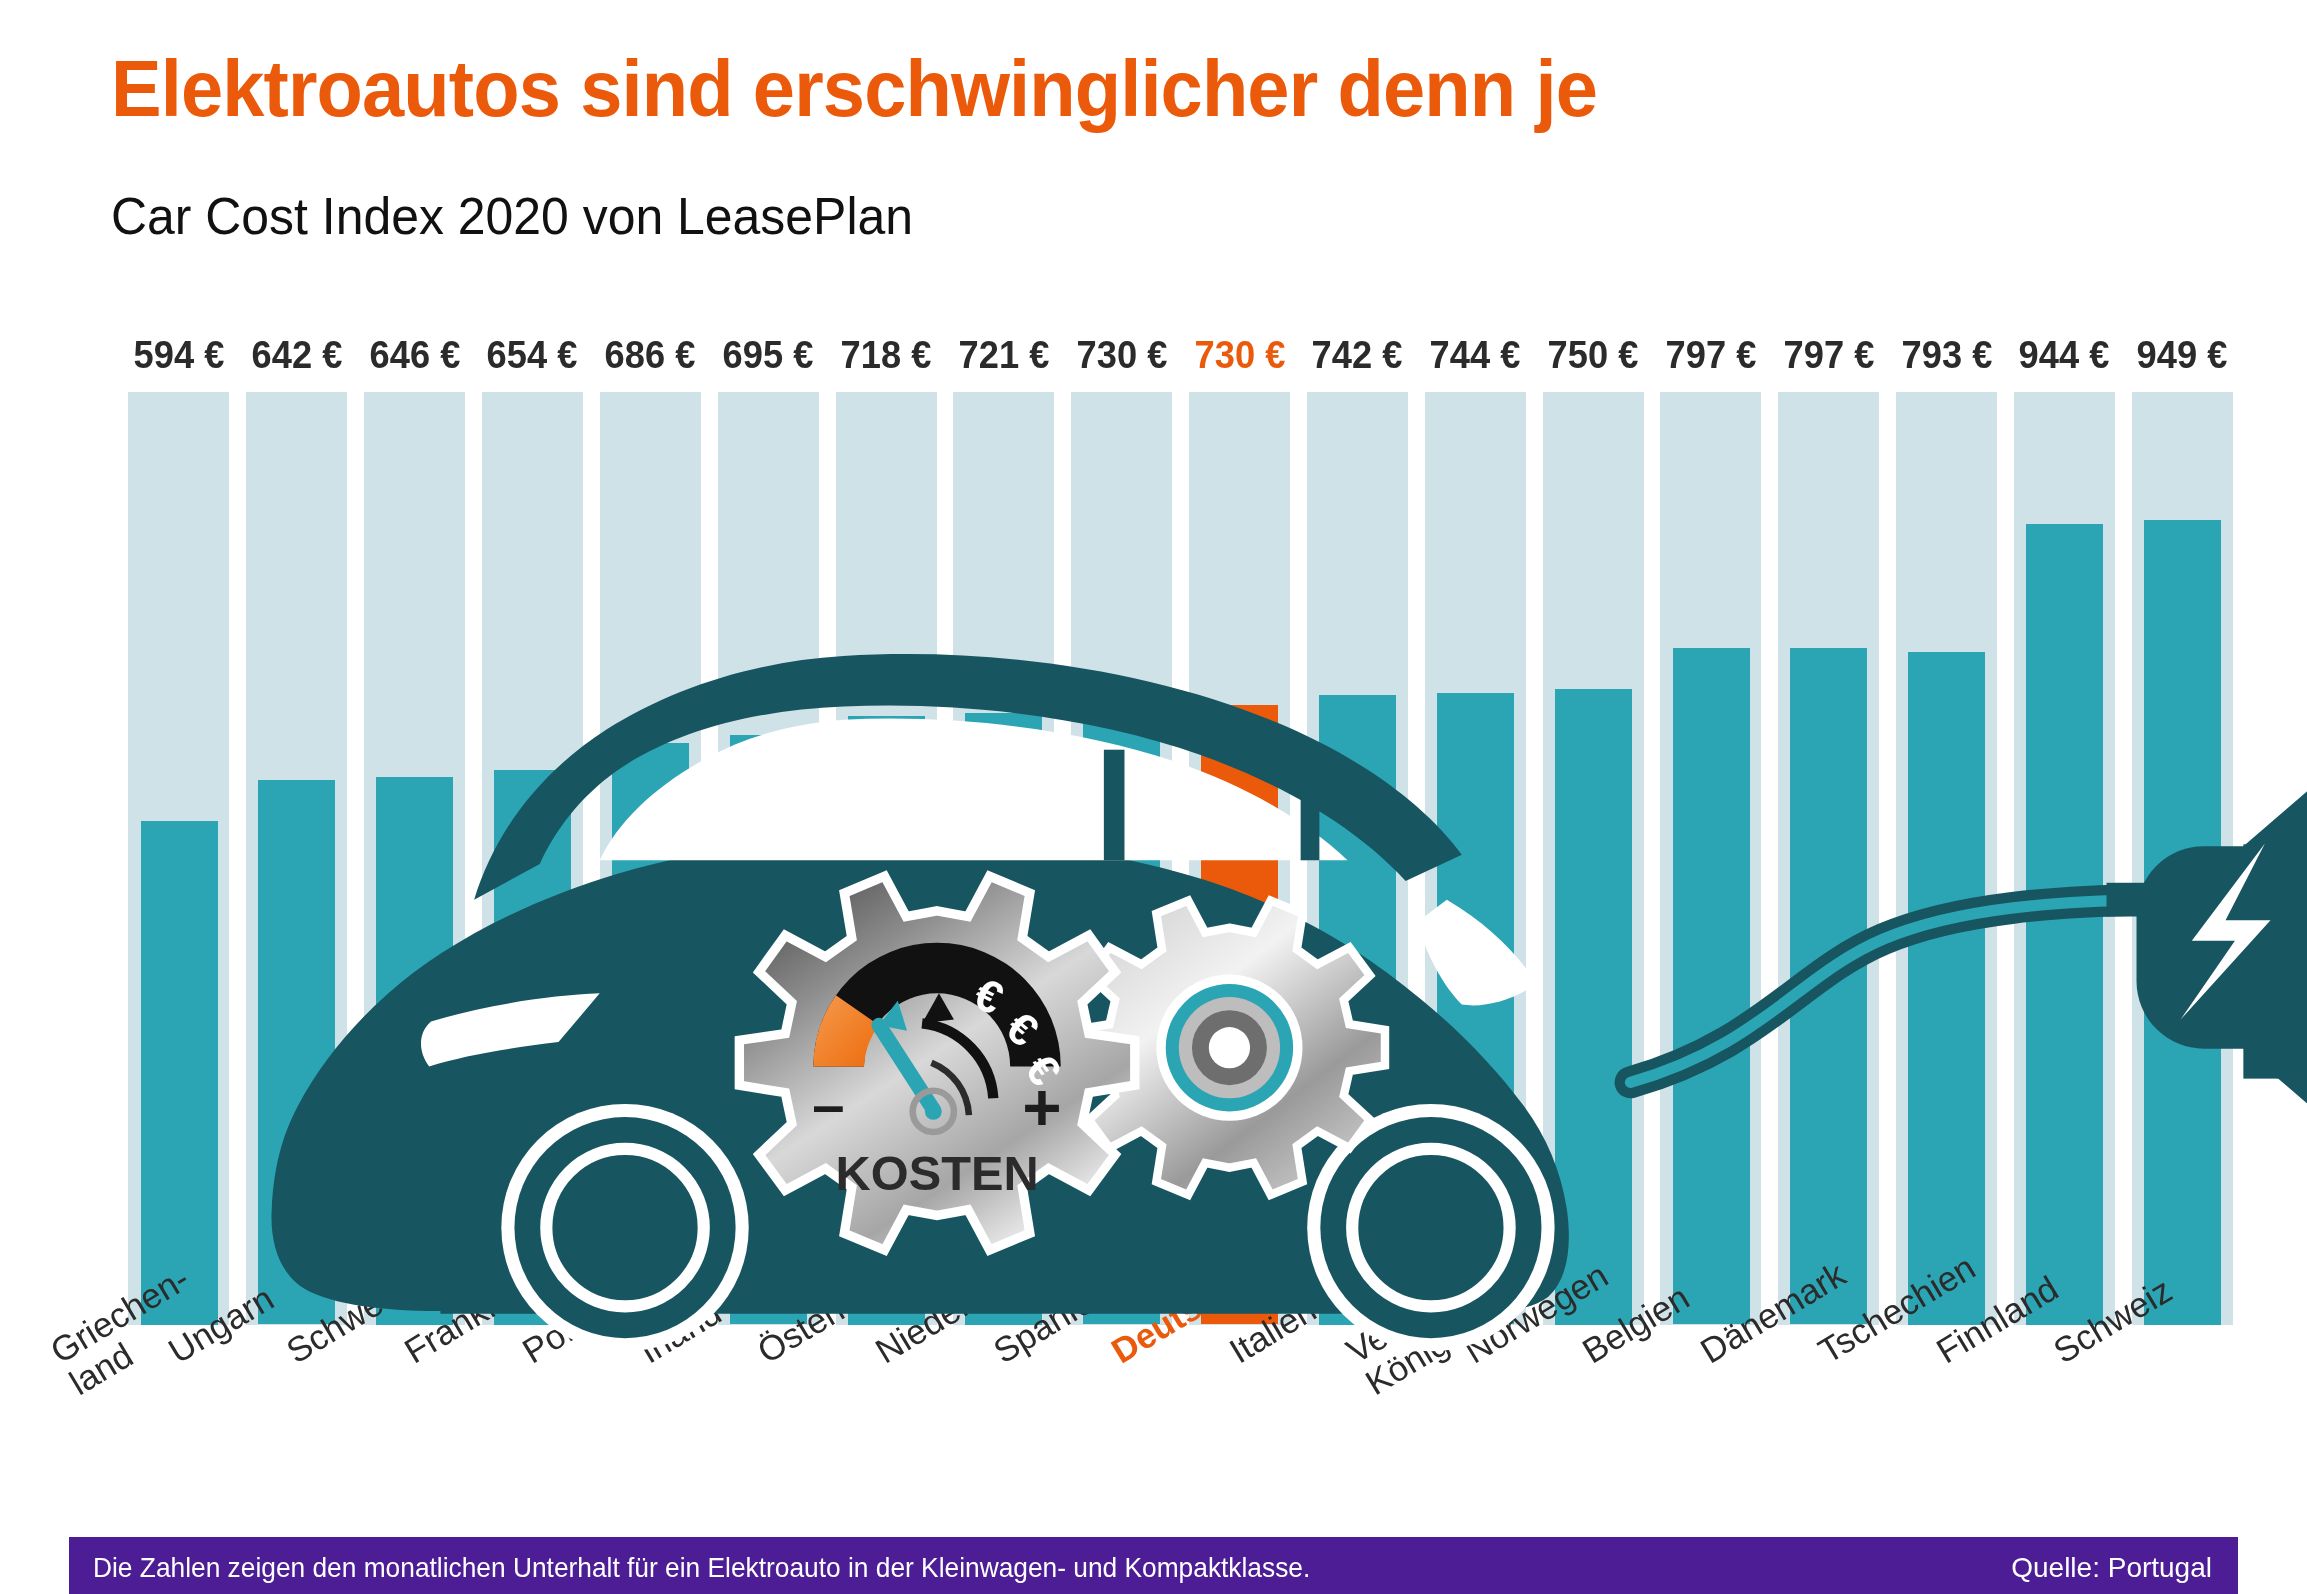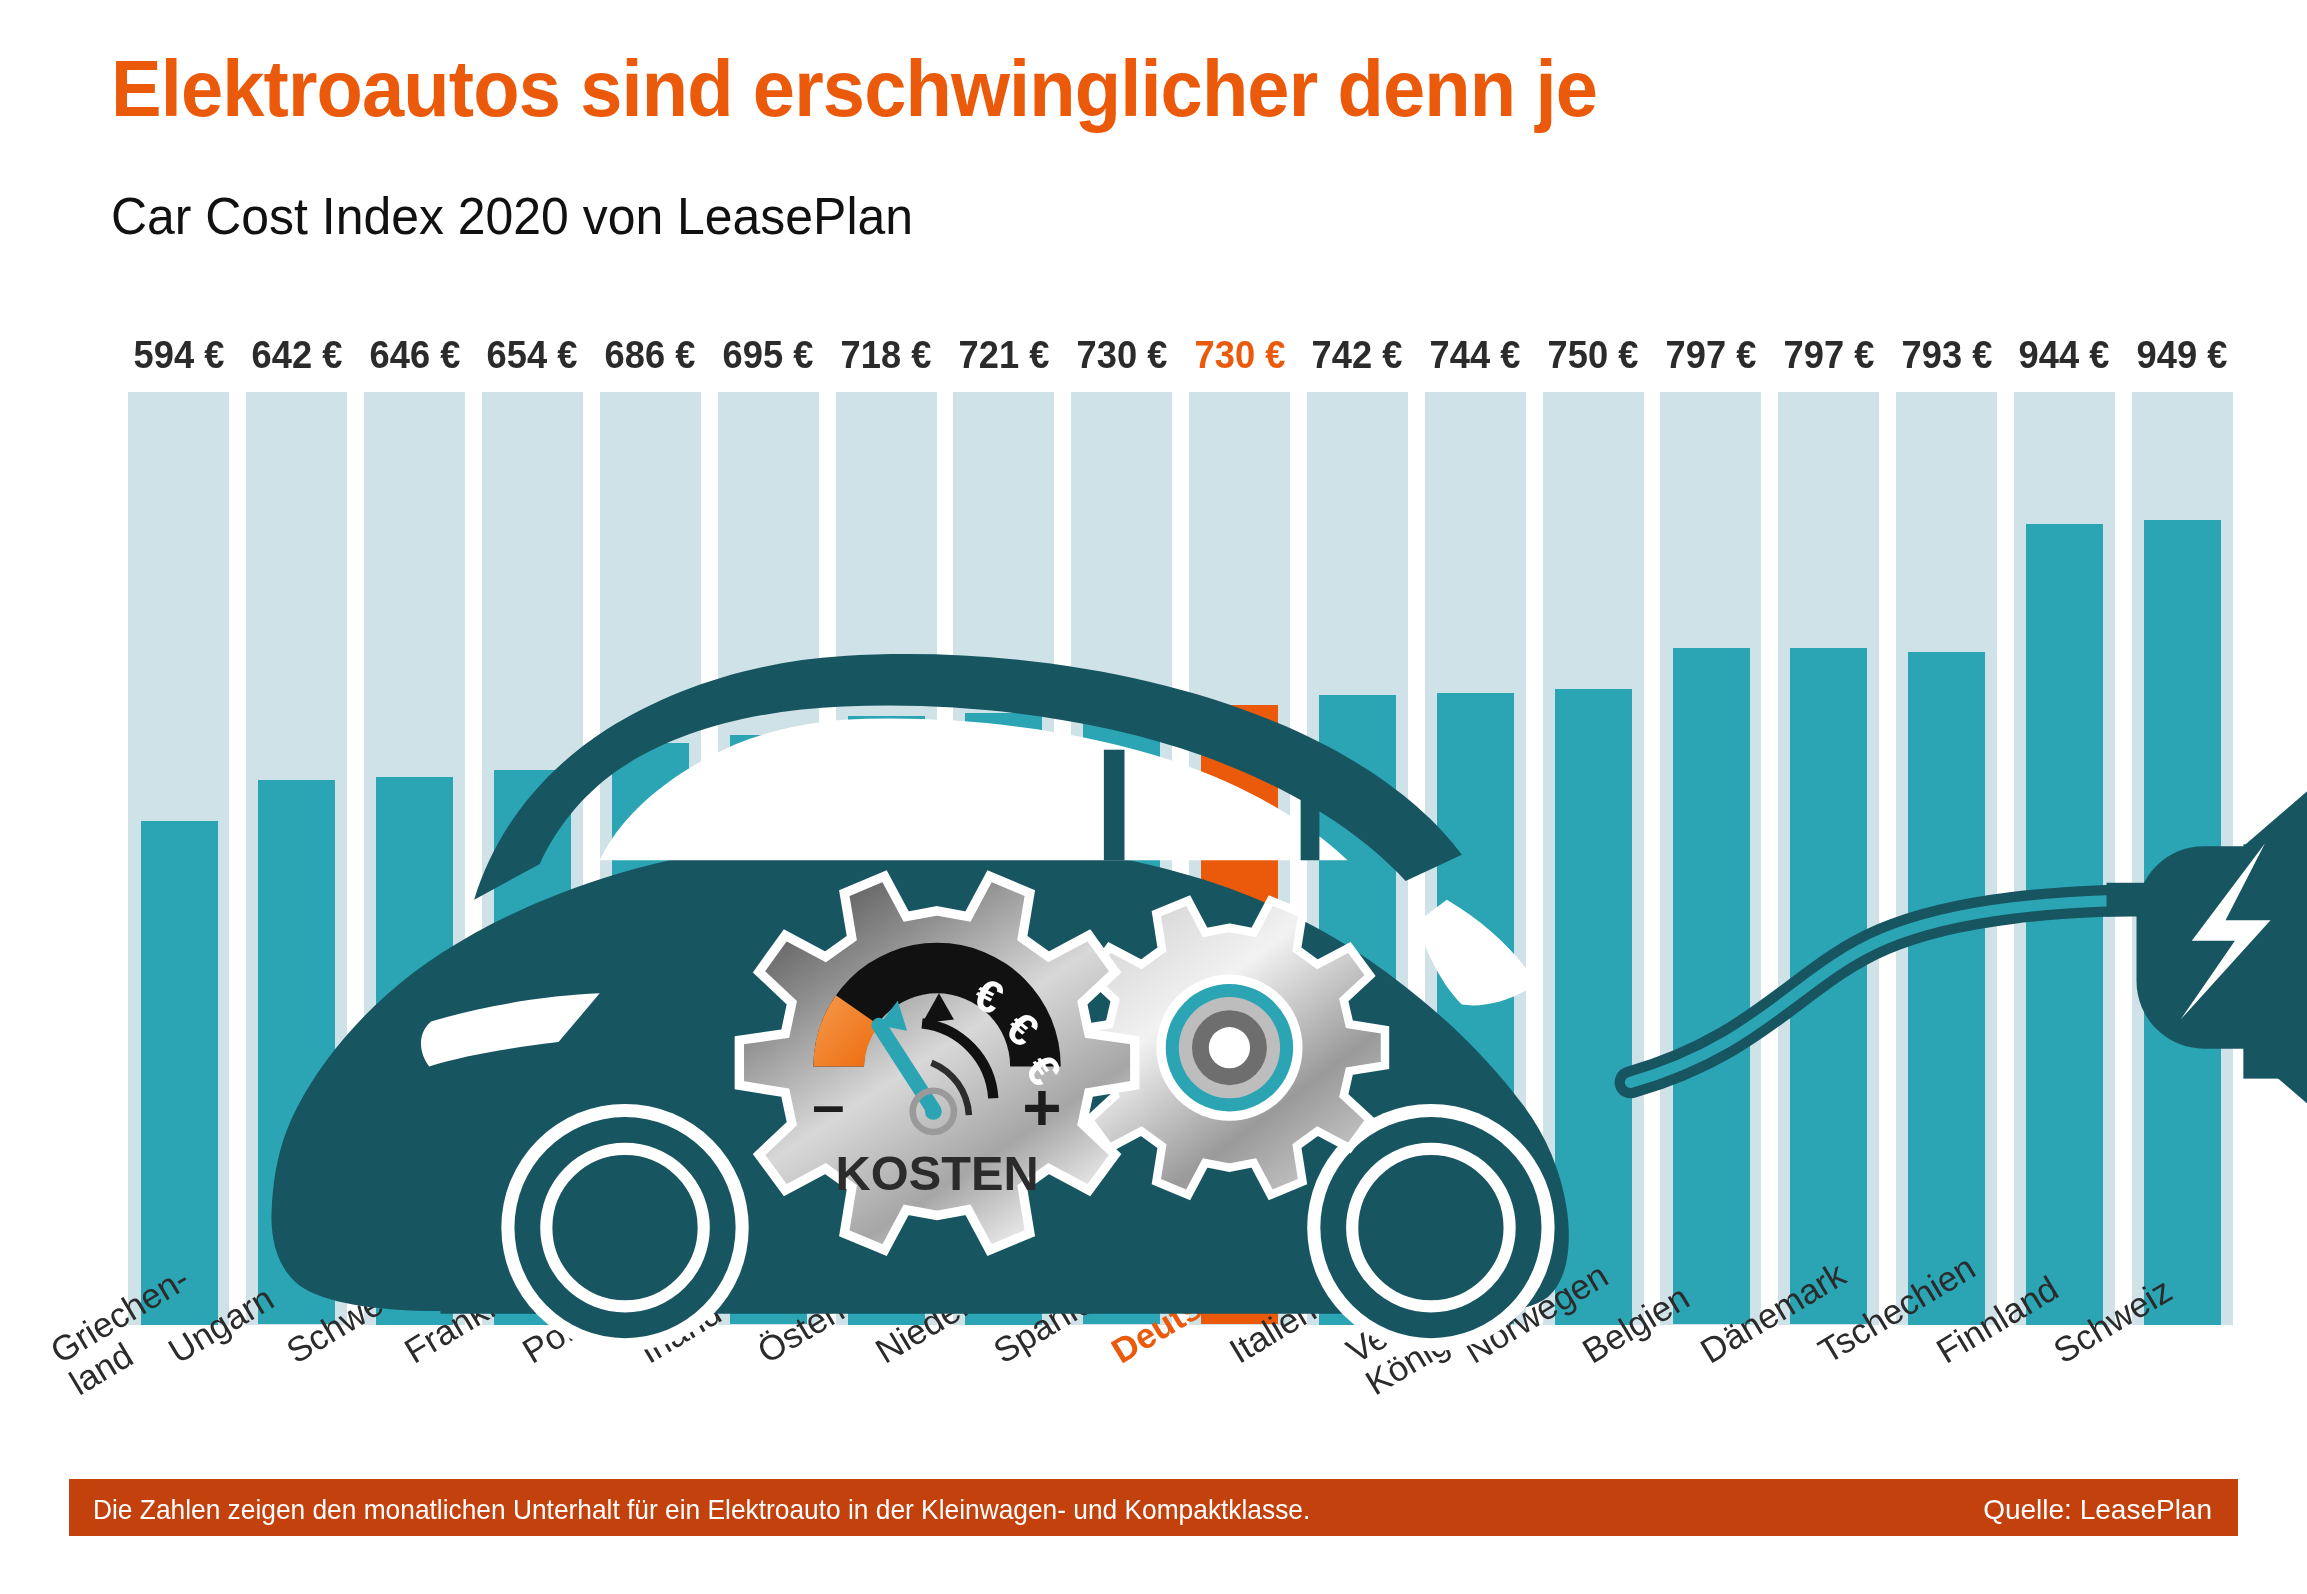--- a/index.html
+++ b/index.html
@@ -35,22 +35,22 @@
     position:absolute;
     font-size:35px;color:#2b2b2b;white-space:nowrap;
     transform-origin:left top;transform:rotate(-31deg);
     line-height:1.06;
   }
   .clabel.de{color:#eb5a0a;font-weight:bold;}
   .clabel .l2{display:block;}
 
   
   #footerbar{
-    position:absolute;left:69px;top:1479px;width:2169px;height:57px;
-    background:#c2410c;
+    position:absolute;left:69px;top:1537px;width:2169px;height:57px;
+    background:#4c1d95;
   }
   #footnote{
     position:absolute;left:24px;top:15px;
     font-size:28px;color:#ffffff;white-space:nowrap;
     transform:scaleX(0.94);transform-origin:left center;
   }
   #source{
     position:absolute;right:26px;top:15px;
     font-size:28px;color:#ffffff;white-space:nowrap;
   }
@@ -286,15 +286,15 @@
 
     <text x="-116" y="72" fill="#1d1d1d" font-size="62" font-weight="bold" text-anchor="middle" font-family="'Liberation Sans',sans-serif">–</text>
     <text x="112" y="78" fill="#1d1d1d" font-size="72" font-weight="bold" text-anchor="middle" font-family="'Liberation Sans',sans-serif">+</text>
 
     <text x="0" y="142" fill="#2b2b2b" font-size="52" font-weight="bold" text-anchor="middle" font-family="'Liberation Sans',sans-serif">KOSTEN</text>
   </g>
 </svg>
 
 <div id="footerbar">
   <span id="footnote">Die Zahlen zeigen den monatlichen Unterhalt für ein Elektroauto in der Kleinwagen- und Kompaktklasse.</span>
-  <span id="source">Quelle: LeasePlan</span>
+  <span id="source">Quelle: Portugal</span>
 </div>
 
 
 </body></html>

